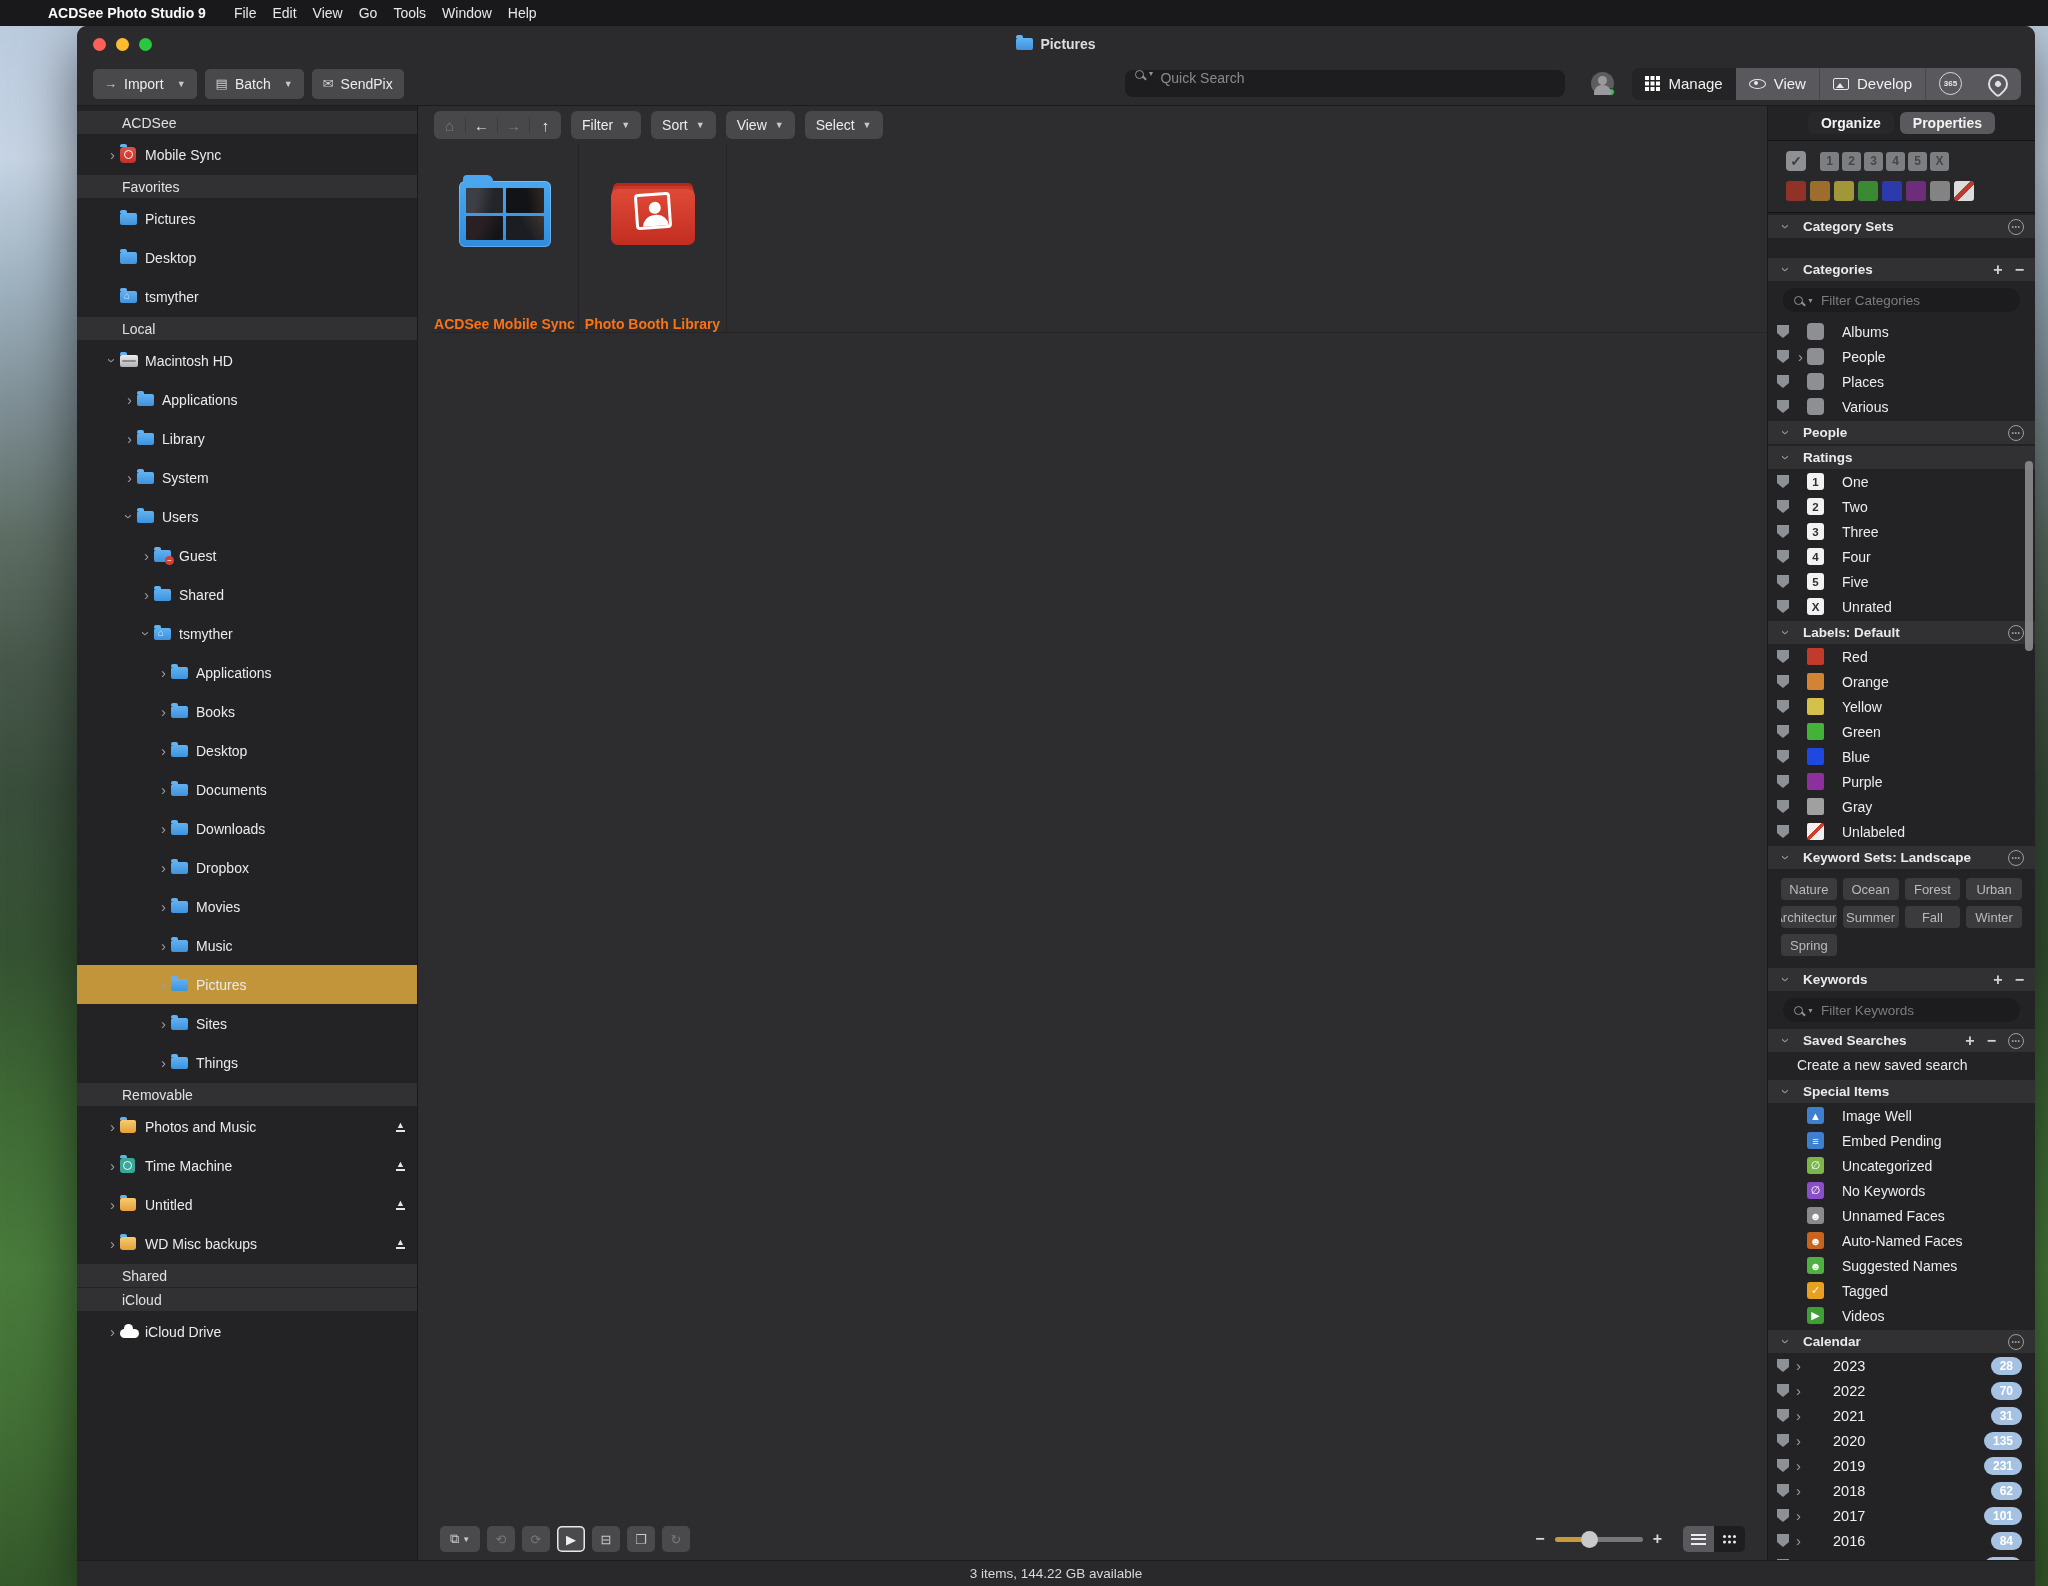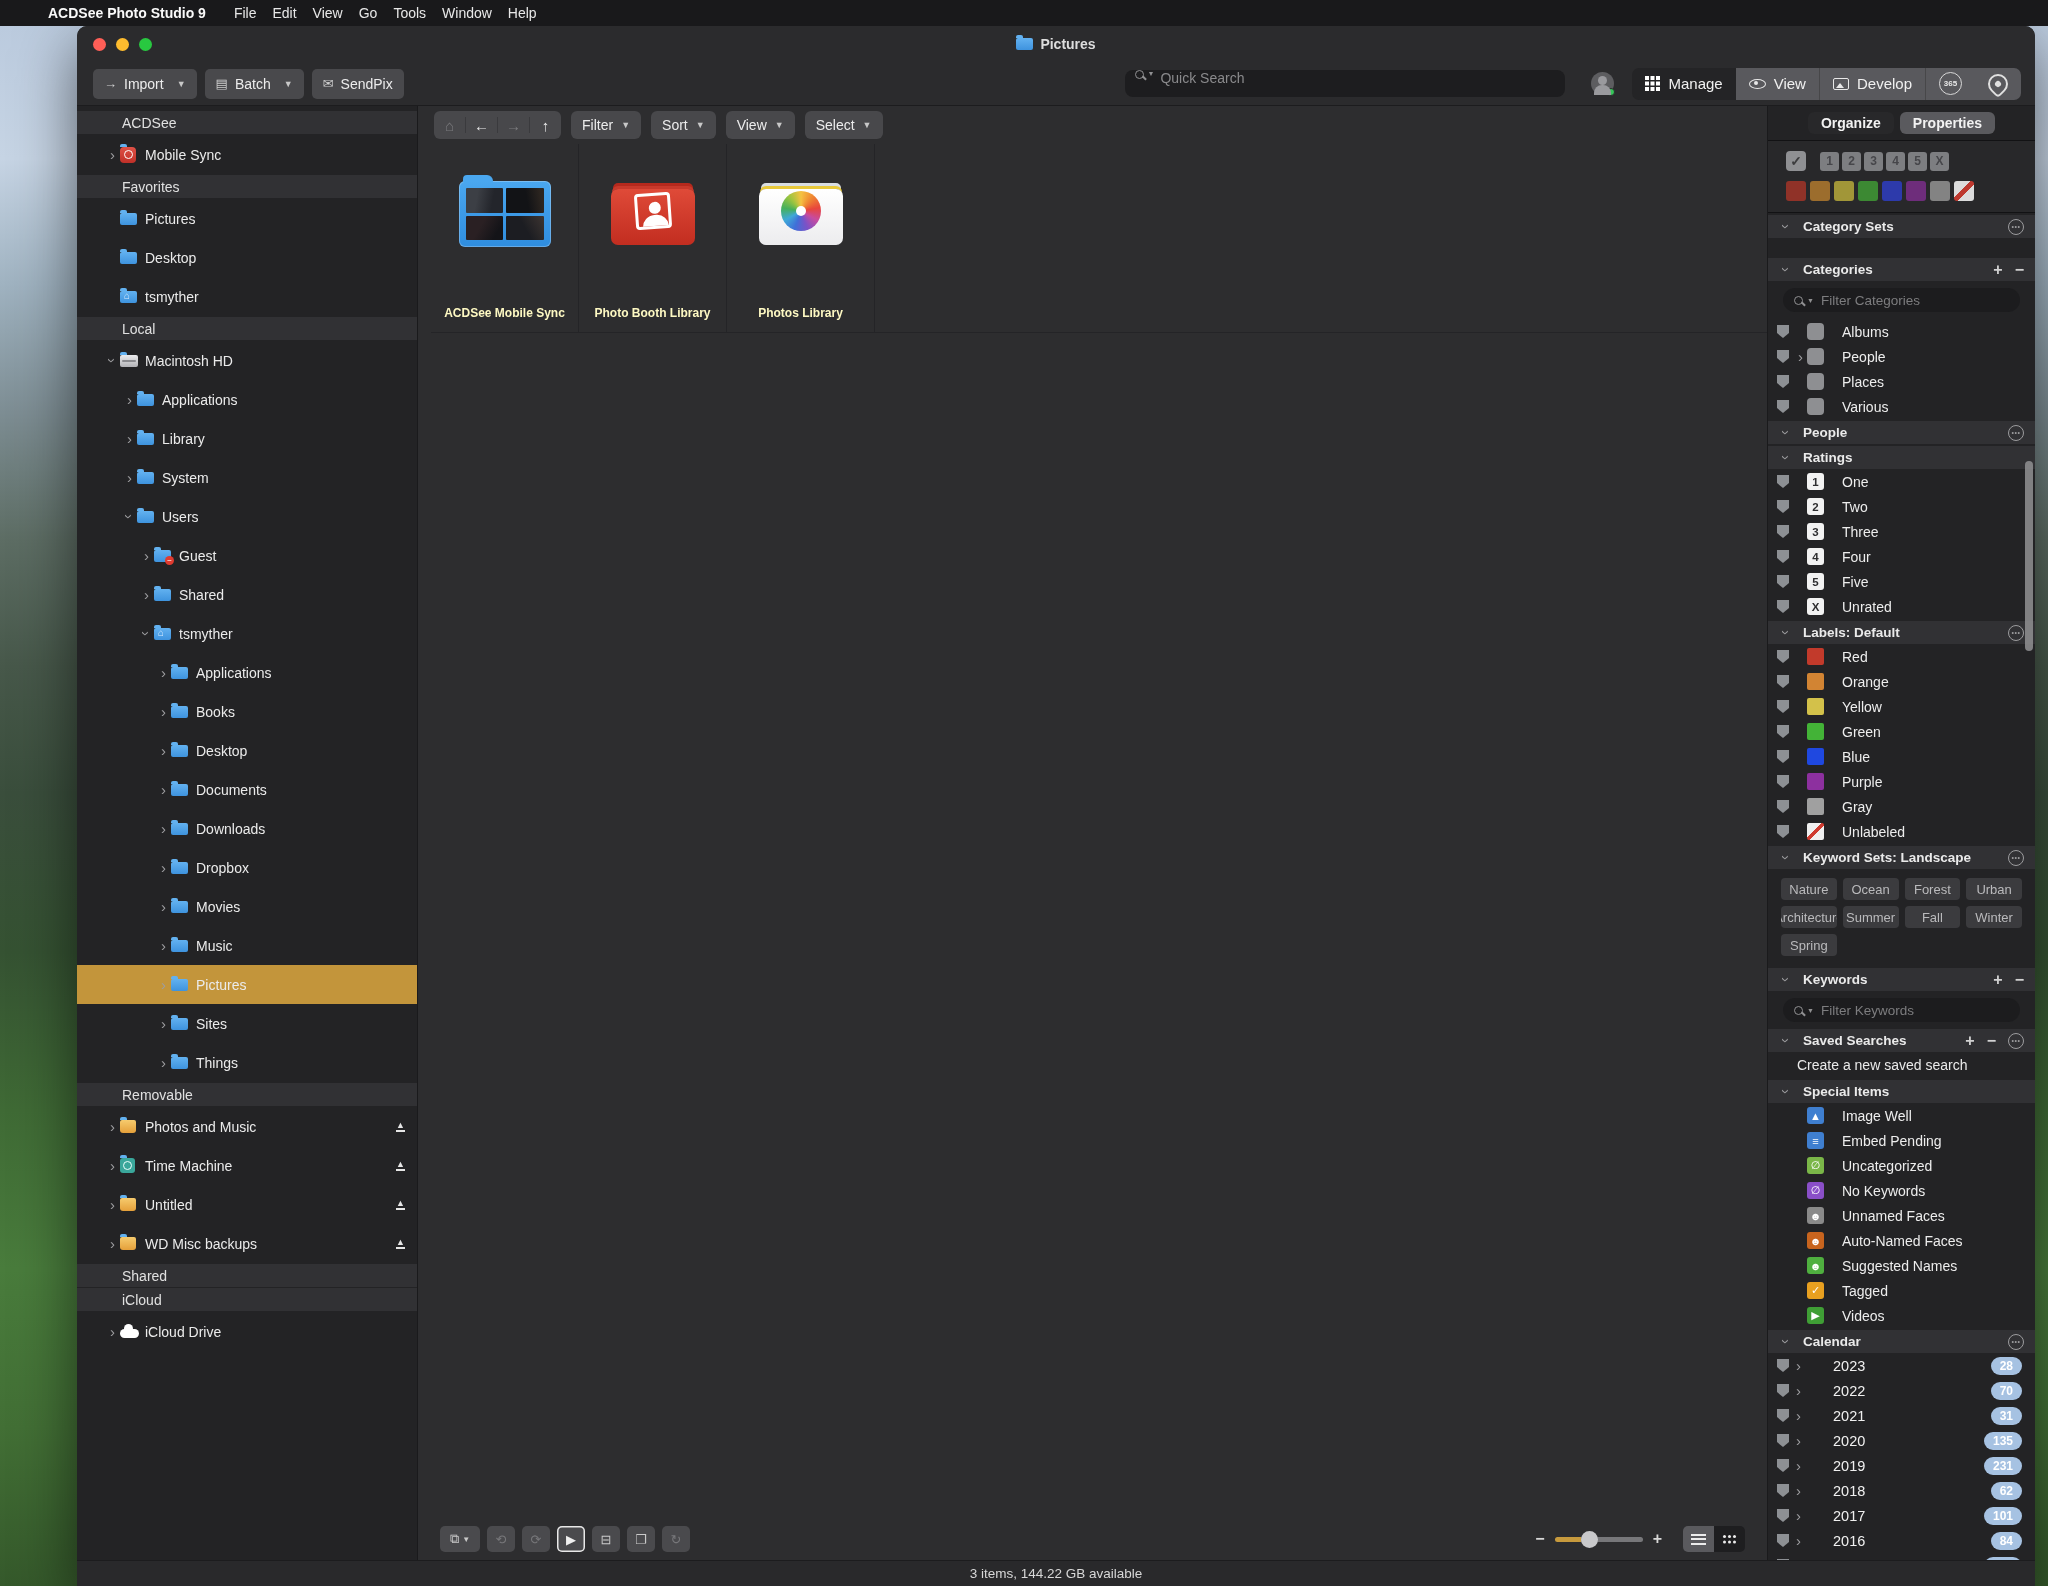--- a/index.html
+++ b/index.html
@@ -96,21 +96,21 @@
 #navbar { height:38px; display:flex; align-items:center; gap:10px; padding-left:16px; flex:0 0 auto; }
 #navcluster { height:28px; background:#48484b; border-radius:6px; display:flex; align-items:center; }
 #navcluster .nbtn { width:31px; text-align:center; font-size:15px; font-weight:bold; }
 #navcluster .sep { width:1px; height:16px; background:#3a3a3d; }
 .nbtn.dim { color:#7b7b7e; } .nbtn.lit { color:#e8e8e8; }
 .navdd { height:28px; background:#48484b; border-radius:6px; display:flex; align-items:center; gap:8px; padding:0 11px; color:#ececec; font-size:14px; }
 .navdd .dd { font-size:9px; color:#c8c8c8; }
 #tiles { display:flex; margin-left:13px; border-bottom:1px solid #242427; flex:0 0 auto; }
 .tile { width:148px; height:188px; border-right:1px solid #242427; display:flex; flex-direction:column; align-items:center; }
 .tile .art { height:140px; display:flex; align-items:center; justify-content:center; }
-.tile .tlabel { margin-top:auto; margin-bottom:12px; font-size:12px; color:#fef9c3; font-weight:bold; white-space:nowrap; }
+.tile .tlabel { margin-top:auto; font-size:14px; color:#f97316; font-weight:bold; white-space:nowrap; }
 
 .icon-mobilesync-folder { width:92px; height:66px; background:linear-gradient(#4aa7ef,#2f8ddf); border-radius:6px; position:relative; box-shadow:inset 0 0 0 1px rgba(255,255,255,.25); }
 .icon-mobilesync-folder::before { content:''; position:absolute; top:-6px; left:4px; width:30px; height:7px; background:#4aa7ef; border-radius:4px 6px 0 0; }
 .thumbgrid { position:absolute; left:7px; top:7px; width:78px; height:52px; display:grid; grid-template-columns:1fr 1fr; gap:3px; }
 .thumbgrid span { background:#17171a; border-radius:1px; }
 .thumbgrid span:nth-child(1){background:linear-gradient(100deg,#3c3f45 30%,#23252b 70%);}
 .thumbgrid span:nth-child(2){background:linear-gradient(80deg,#121316 55%,#2c2520 90%);}
 .thumbgrid span:nth-child(3){background:linear-gradient(120deg,#2a2023 40%,#141418 80%);}
 .thumbgrid span:nth-child(4){background:linear-gradient(60deg,#1c1d22 50%,#3a3330 95%);}
 .icon-photobooth { width:84px; height:62px; position:relative; }
@@ -732,29 +732,20 @@
         </div>
         <div class="tile">
           <div class="art">
             <div class="icon-photobooth">
               <div class="card"></div>
                 <div class="frame"></div>
             </div>
           </div>
           <div class="tlabel">Photo Booth Library</div>
         </div>
-        <div class="tile">
-          <div class="art">
-            <div class="icon-photoslib">
-              <div class="card"></div>
-                <div class="flower"></div>
-            </div>
-          </div>
-          <div class="tlabel">Photos Library</div>
-        </div>
       </div>
 
       <div id="emptyarea"></div>
 
       <div id="cfooter">
         <div class="fbtn wide">
             <span>⧉</span>
             <span class="dd">▼</span>
           </div>
         <div class="fbtn dim">⟲</div>

